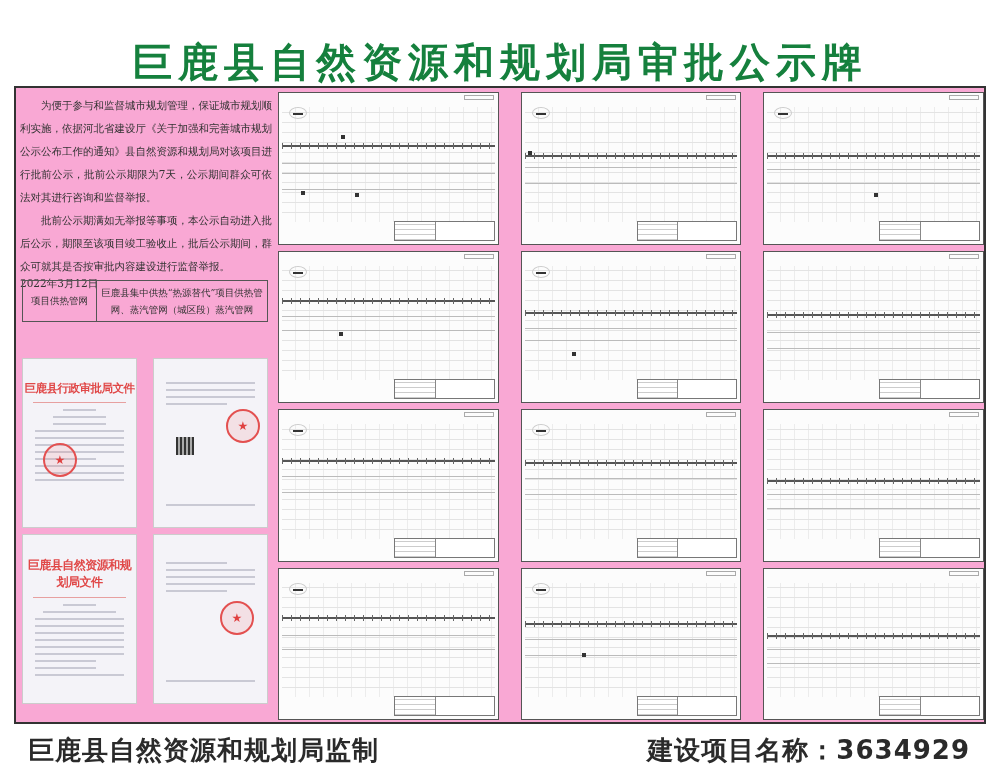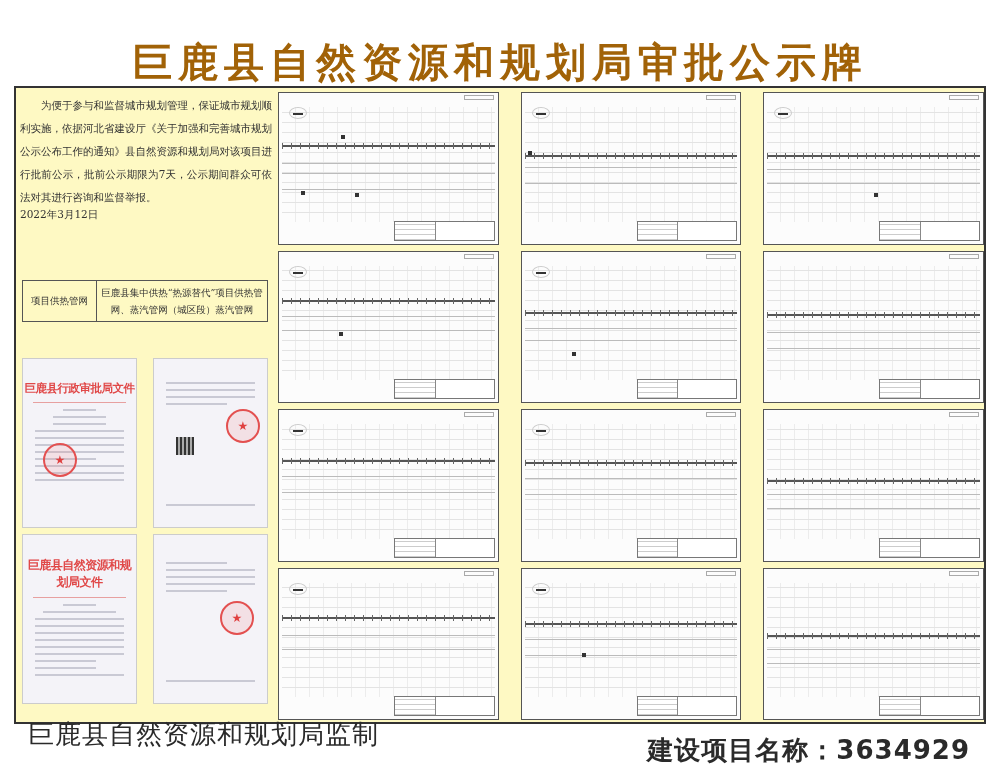--- a/index.html
+++ b/index.html
@@ -2,27 +2,27 @@
 <html><head>
 <meta charset="utf-8">
 <style>
   * { box-sizing: border-box; margin: 0; padding: 0; }
   html, body { width: 1000px; height: 777px; background: #ffffff; overflow: hidden; }
   body { position: relative; font-family: "DejaVu Sans", sans-serif; color: #222; }
 
   .title {
     position: absolute; left: 0; top: 38px; width: 1000px; height: 48px;
     text-align: center; font-size: 40px; font-weight: bold; letter-spacing: 6px;
-    color: #a16207; line-height: 48px;
+    color: #15803d; line-height: 48px;
     font-family: "DejaVu Sans", sans-serif;
   }
 
   .board {
     position: absolute; left: 14px; top: 86px; width: 972px; height: 638px;
-    border: 2px solid #333; background: #fef9c3;
+    border: 2px solid #333; background: #f9a8d4;
   }
 
   .notice {
     position: absolute; left: 4px; top: 6px; width: 252px;
     font-family: "DejaVu Serif", serif; font-size: 10.5px; line-height: 23px; color: #333;
   }
   .notice p { text-indent: 2em; text-align: justify; }
   .notice .date { text-align: left; padding-right: 10px; margin-top: -6px; }
 
   .info-table {
@@ -98,37 +98,38 @@
     background: repeating-linear-gradient(0deg, #ccc 0 1px, transparent 1px 5px);
     border-right: 1px solid #888;
   }
   .drawing .tag {
     position: absolute; right: 4px; top: 2px; width: 30px; height: 5px;
     border: 1px solid #aaa;
   }
   .drawing .node { position: absolute; width: 4px; height: 4px; background: #333; }
 
   .footer-left {
-    position: absolute; left: 28px; top: 717px; font-size: 26px; font-weight: normal;
+    position: absolute; left: 28px; top: 733px; font-size: 26px; font-weight: bold;
     color: #2a2a2a; letter-spacing: 1px;
   }
   .footer-right {
     position: absolute; right: 30px; top: 733px; font-size: 26px; font-weight: bold;
     color: #2a2a2a; letter-spacing: 1px;
   }
 </style>
 </head>
 <body>
 
 <div class="title">巨鹿县自然资源和规划局审批公示牌</div>
 
 <div class="board">
 
   <div class="notice">
     <p>为便于参与和监督城市规划管理，保证城市规划顺利实施，依据河北省建设厅《关于加强和完善城市规划公示公布工作的通知》县自然资源和规划局对该项目进行批前公示，批前公示期限为7天，公示期间群众可依法对其进行咨询和监督举报。</p>
+    <p>批前公示期满如无举报等事项，本公示自动进入批后公示，期限至该项目竣工验收止，批后公示期间，群众可就其是否按审批内容建设进行监督举报。</p>
     <div class="date">2022年3月12日</div>
   </div>
 
   <table class="info-table">
     <tbody>
     <tr>
       <td class="label">项目供热管网</td>
       <td class="value">巨鹿县集中供热“热源替代”项目供热管网、蒸汽管网（城区段）蒸汽管网</td>
     </tr>
   </tbody>

